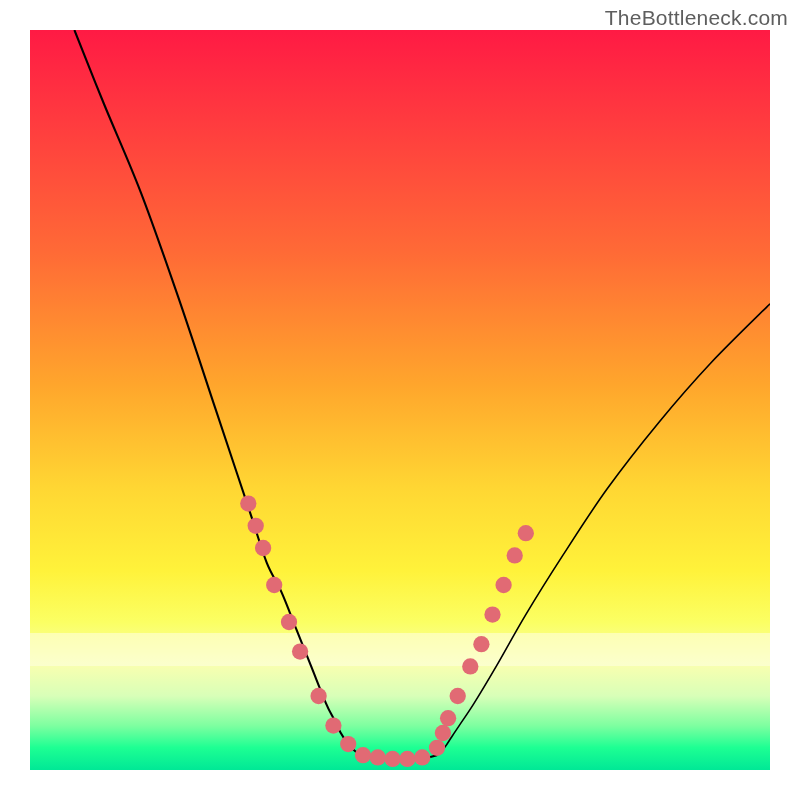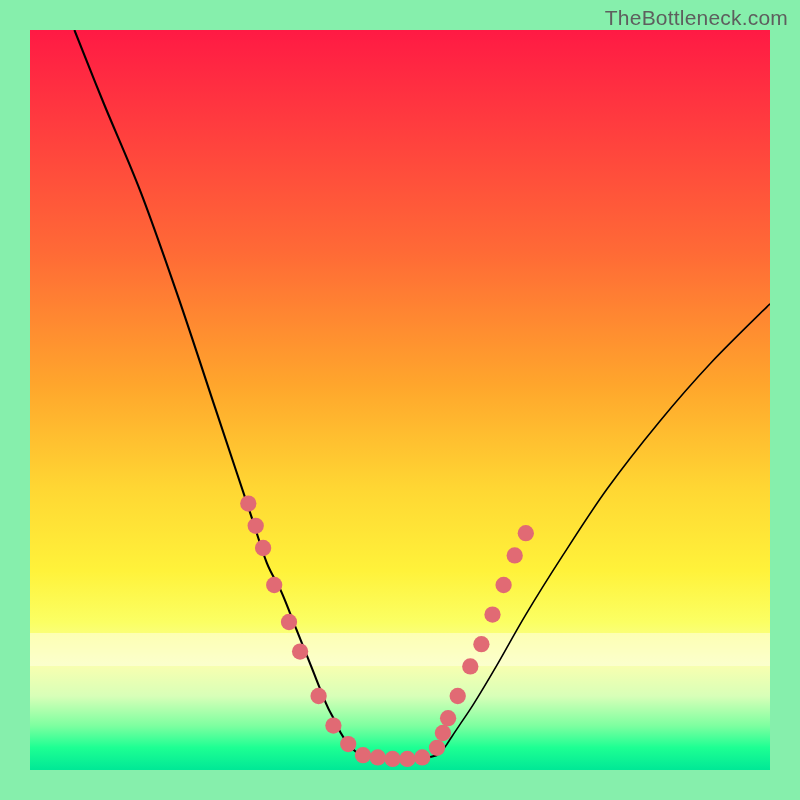--- a/index.html
+++ b/index.html
@@ -10,21 +10,21 @@
     overflow: hidden;
     background: #000;
     font-family: Arial, Helvetica, sans-serif;
   }
   .frame {
     position: absolute;
     top: 0;
     left: 0;
     width: 800px;
     height: 800px;
-    background: #86efac;
+    background: #ffffff;
   }
   .plot-area {
     position: absolute;
     top: 30px;
     left: 30px;
     width: 740px;
     height: 740px;
     
     background: linear-gradient(
       to bottom,

